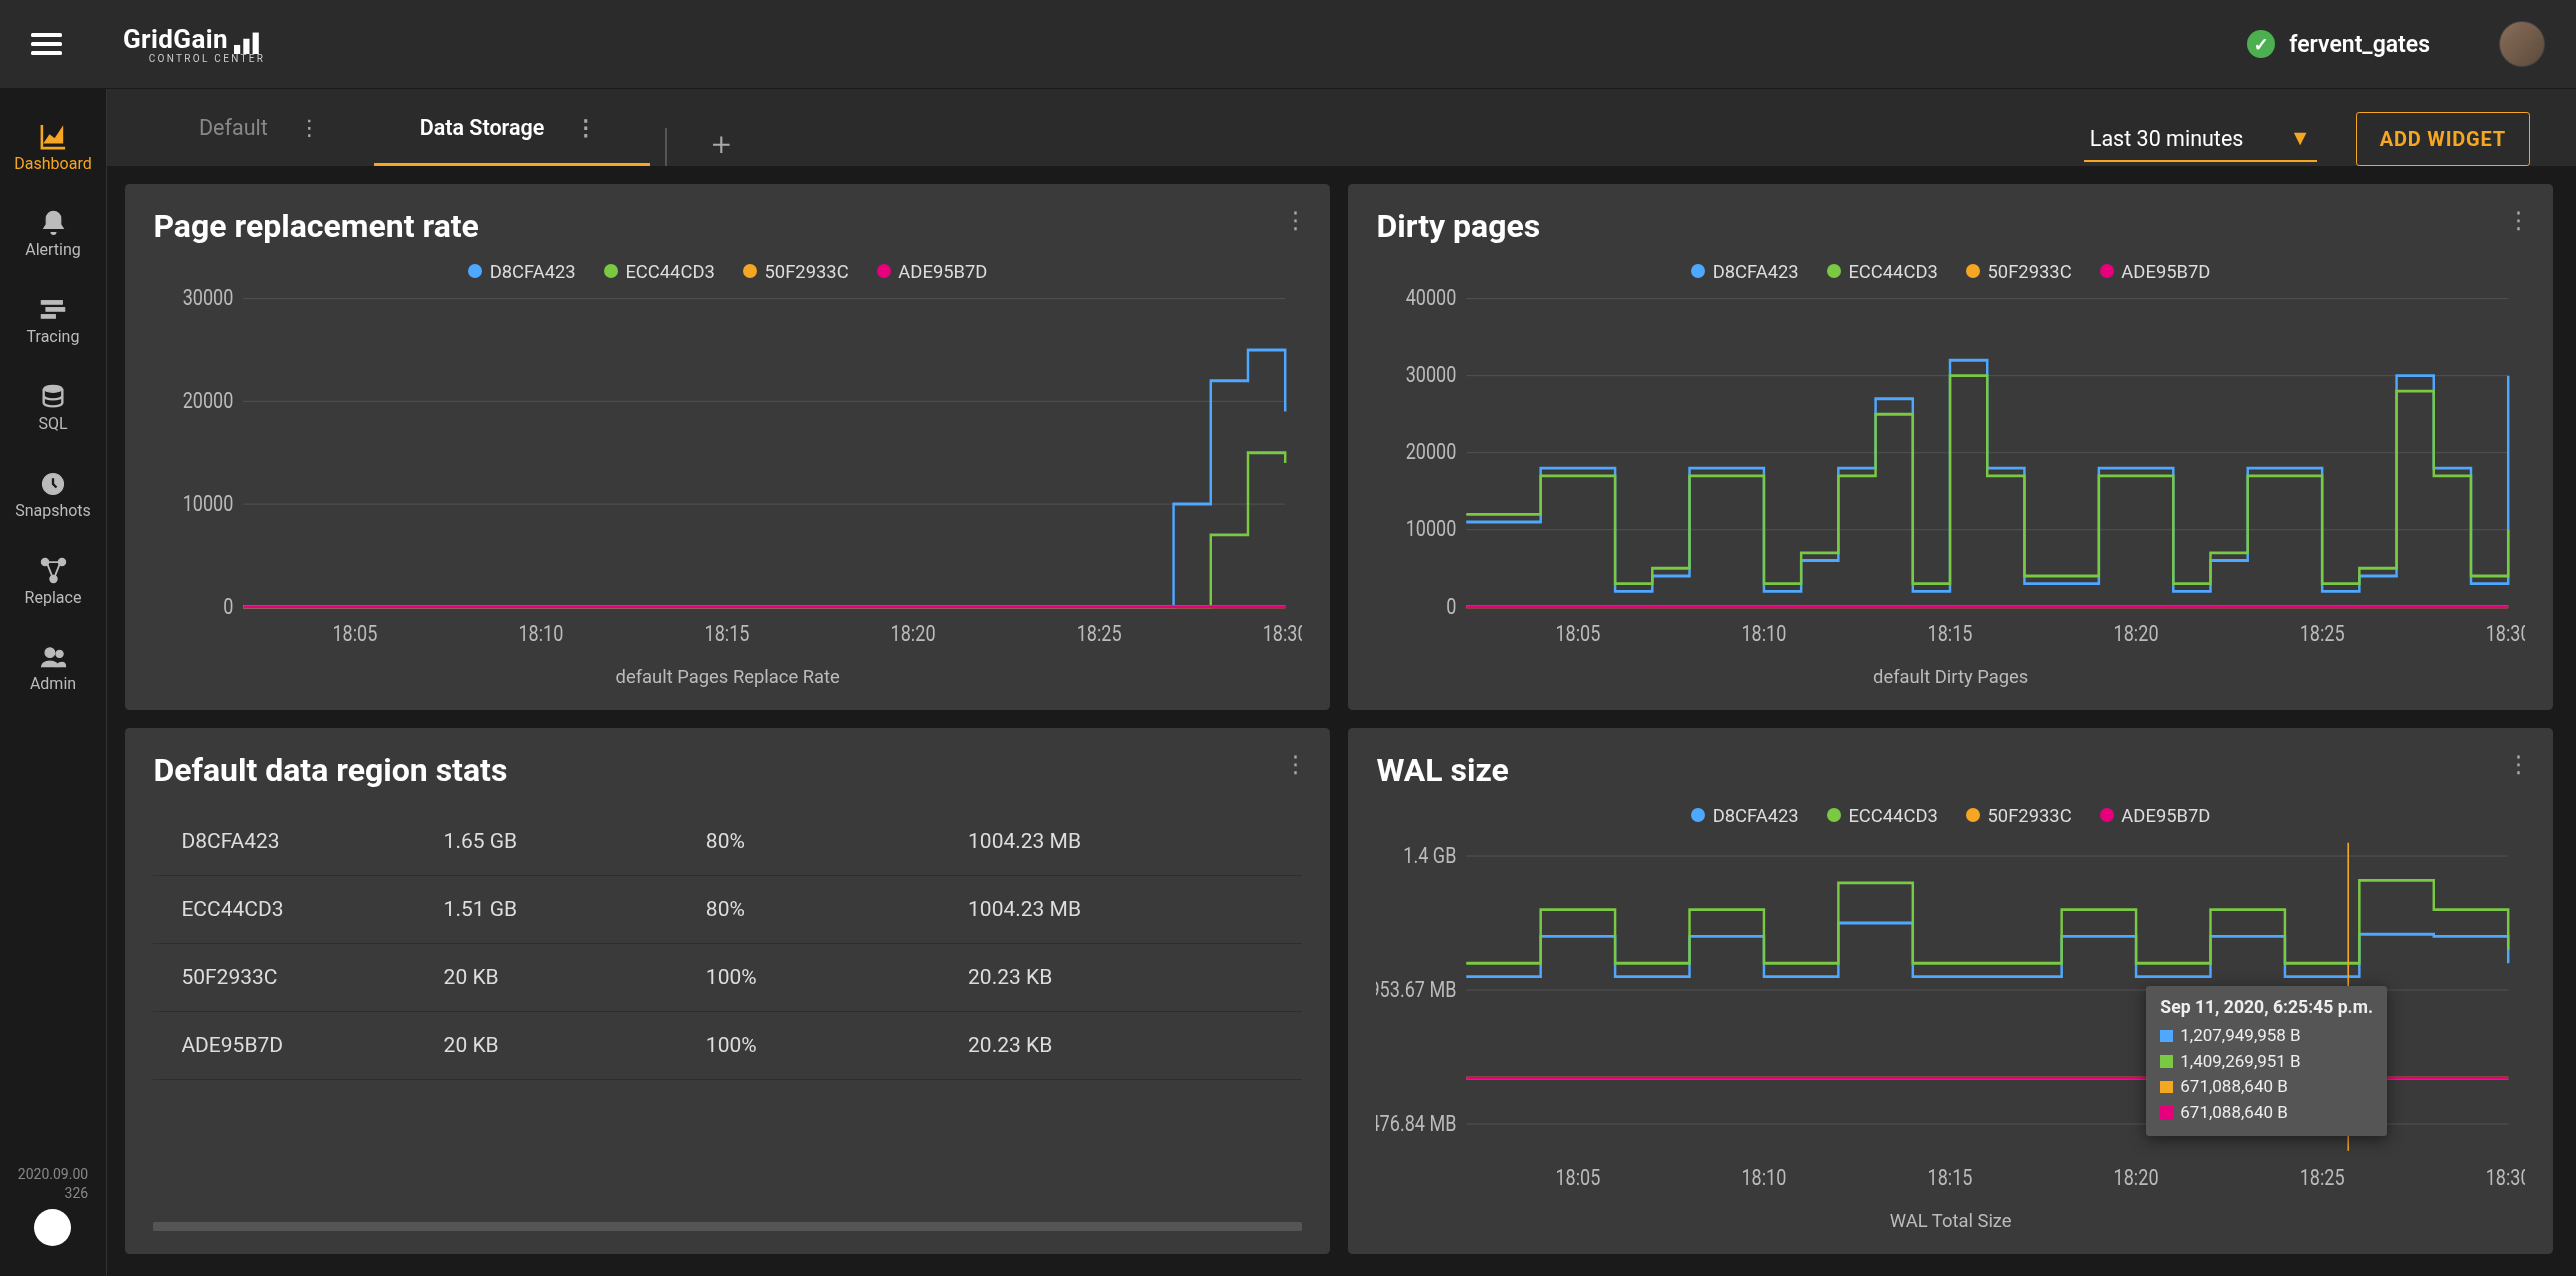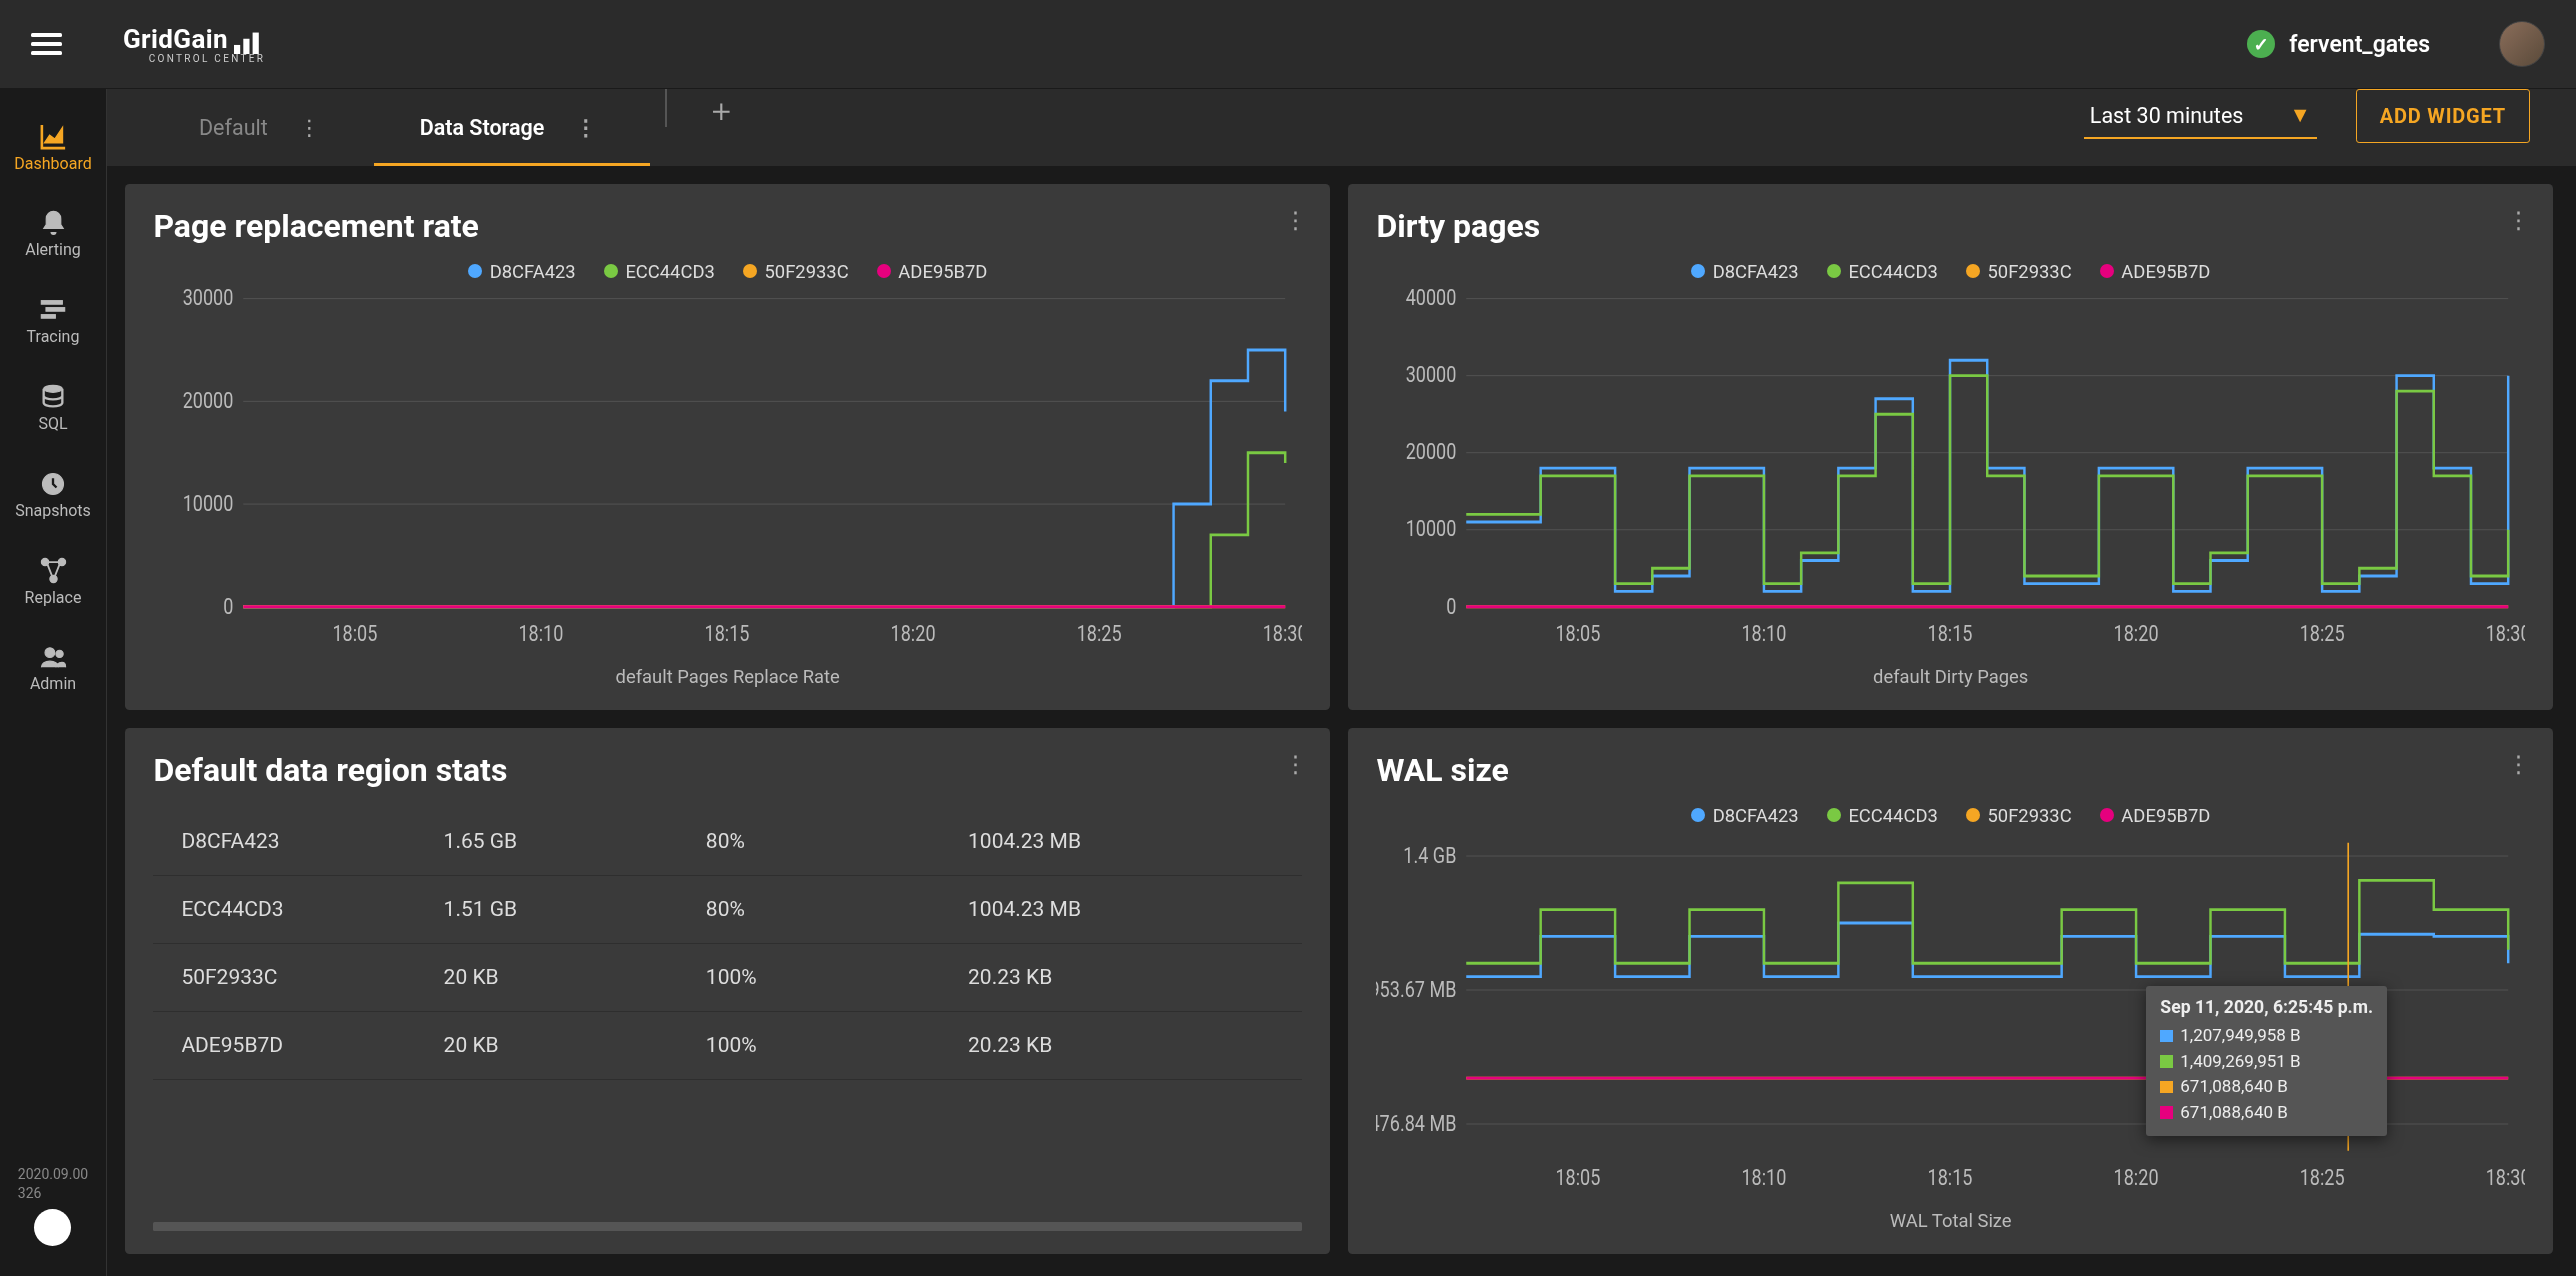--- a/index.html
+++ b/index.html
@@ -20,26 +20,26 @@
 
 .body { display:flex; flex:1; min-height:0; }
 
 .sidenav { width:107px; background:#1a1a1a; display:flex; flex-direction:column; align-items:center; padding-top:23px; gap:18.4px; border-right:0.8px solid #333;}
 .nav-item { display:flex; flex-direction:column; align-items:center; gap:0; cursor:pointer; color:#bbb; font-size:16px; padding:7.7px 0; width:100%; }
 .nav-item.active { color:#f5a623; }
 .nav-item.active .nav-icon svg { stroke:#f5a623; fill:#f5a623; }
 .nav-icon { width:34px; height:34px; display:flex; align-items:center; justify-content:center; }
 .nav-icon svg { stroke:#bbb; fill:#bbb; }
 .nav-spacer { flex:1; }
-.nav-footer { font-size:14px; color:#888; text-align:left; padding-bottom:15.3px; line-height:1.3;}
+.nav-footer { font-size:14px; color:#888; text-align:right; padding-bottom:15.3px; line-height:1.3;}
 .nav-badge { width:37px; height:37px; border-radius:50%; background:#fff; margin:7.7px auto 15.3px; }
 
 .main { flex:1; display:flex; flex-direction:column; min-width:0; }
 
-.tabbar { height:77px; background:#2b2b2b; display:flex; align-items:flex-start; padding:0 46px; gap:0; }
+.tabbar { height:77px; background:#2b2b2b; display:flex; align-items:flex-end; padding:0 46px; gap:0; }
 .tab { padding:0 46px; height:100%; display:flex; align-items:center; gap:23px; font-size:21.5px; color:#888; cursor:pointer; position:relative; }
 .tab.active { color:#fff; font-weight:600; }
 .tab.active::after { content:''; position:absolute; bottom:0; left:0; right:0; height:3.1px; background:#f5a623; }
 .tab-menu { color:#aaa; font-size:21.5px; cursor:pointer; padding:0 7.7px; }
 .tab-divider { width:1.5px; height:38px; background:#555; margin:0 15.3px; }
 .tab-add { font-size:32px; color:#aaa; cursor:pointer; padding:0 23px; }
 .tabbar-right { margin-left:auto; display:flex; align-items:center; gap:39px; }
 .time-select { display:flex; align-items:center; gap:46px; font-size:21.5px; color:#fff; border-bottom:2.3px solid #f5a623; padding:9.2px 6.1px; cursor:pointer; }
 .time-select .caret { color:#f5a623; }
 .add-widget-btn { border:1.5px solid #f5a623; color:#f5a623; font-size:20px; font-weight:700; padding:14px 23px; background:transparent; cursor:pointer; letter-spacing:0.8px; border-radius:3.1px;}

